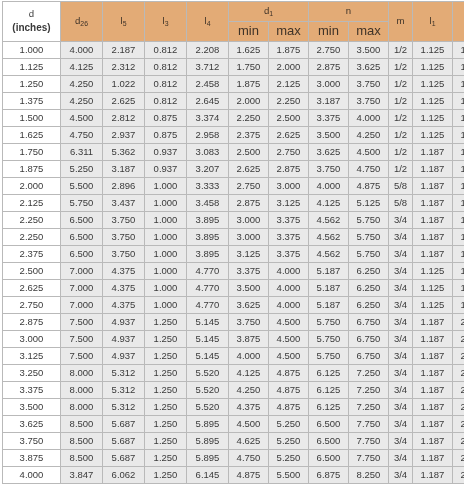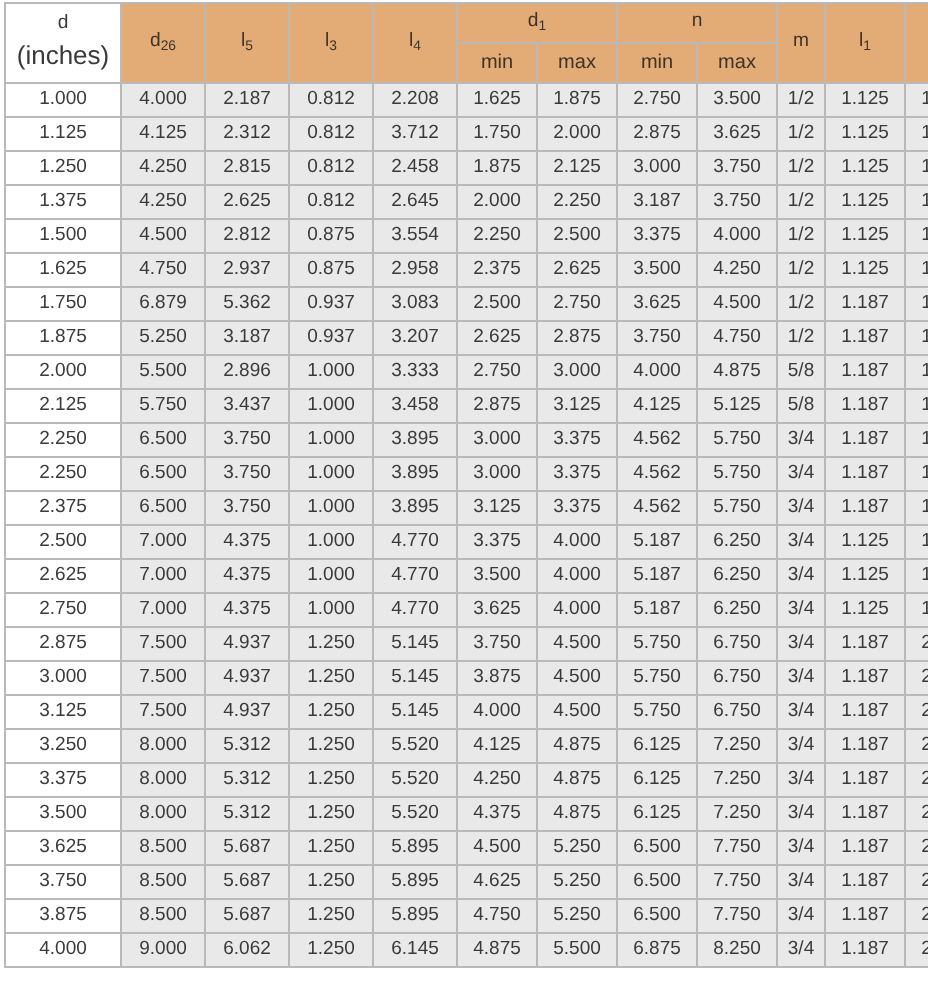--- a/index.html
+++ b/index.html
@@ -54,30 +54,31 @@
 
   table.spec thead th.first-head {
     background: #ffffff;
     color: #3a3a3a;
     line-height: 1.35;
     padding: 2px 0;
   }
 
   table.spec thead th.first-head .unit {
     display: block;
-    font-size: 13px;
+    font-size: 10px;
+    font-weight: bold;
   }
 
   table.spec thead th.group {
     height: 19px;
   }
 
   table.spec thead th.sub {
     height: 19px;
-    font-size: 10px;
+    font-size: 13px;
   }
 
   
   table.spec tbody td {
     background: #e9e9e9;
     height: 16px;
     font-size: 9.5px;
   }
 
   table.spec tbody td.col-d {
@@ -174,21 +175,21 @@
           <td>2.000</td>
           <td>2.875</td>
           <td>3.625</td>
           <td>1/2</td>
           <td>1.125</td>
           <td>1.250</td>
         </tr>
         <tr>
           <td class="col-d">1.250</td>
           <td>4.250</td>
-          <td>2.815</td>
+          <td>1.022</td>
           <td>0.812</td>
           <td>2.458</td>
           <td>1.875</td>
           <td>2.125</td>
           <td>3.000</td>
           <td>3.750</td>
           <td>1/2</td>
           <td>1.125</td>
           <td>1.250</td>
         </tr>
@@ -204,21 +205,21 @@
           <td>3.750</td>
           <td>1/2</td>
           <td>1.125</td>
           <td>1.250</td>
         </tr>
         <tr>
           <td class="col-d">1.500</td>
           <td>4.500</td>
           <td>2.812</td>
           <td>0.875</td>
-          <td>3.554</td>
+          <td>3.374</td>
           <td>2.250</td>
           <td>2.500</td>
           <td>3.375</td>
           <td>4.000</td>
           <td>1/2</td>
           <td>1.125</td>
           <td>1.312</td>
         </tr>
         <tr>
           <td class="col-d">1.625</td>
@@ -229,21 +230,21 @@
           <td>2.375</td>
           <td>2.625</td>
           <td>3.500</td>
           <td>4.250</td>
           <td>1/2</td>
           <td>1.125</td>
           <td>1.312</td>
         </tr>
         <tr>
           <td class="col-d">1.750</td>
-          <td>6.879</td>
+          <td>6.311</td>
           <td>5.362</td>
           <td>0.937</td>
           <td>3.083</td>
           <td>2.500</td>
           <td>2.750</td>
           <td>3.625</td>
           <td>4.500</td>
           <td>1/2</td>
           <td>1.187</td>
           <td>1.375</td>
@@ -495,21 +496,21 @@
           <td>4.750</td>
           <td>5.250</td>
           <td>6.500</td>
           <td>7.750</td>
           <td>3/4</td>
           <td>1.187</td>
           <td>2.000</td>
         </tr>
         <tr>
           <td class="col-d">4.000</td>
-          <td>9.000</td>
+          <td>3.847</td>
           <td>6.062</td>
           <td>1.250</td>
           <td>6.145</td>
           <td>4.875</td>
           <td>5.500</td>
           <td>6.875</td>
           <td>8.250</td>
           <td>3/4</td>
           <td>1.187</td>
           <td>2.000</td>

